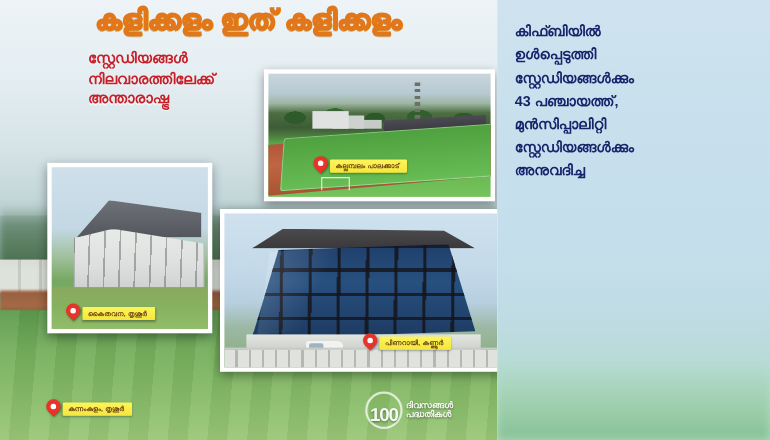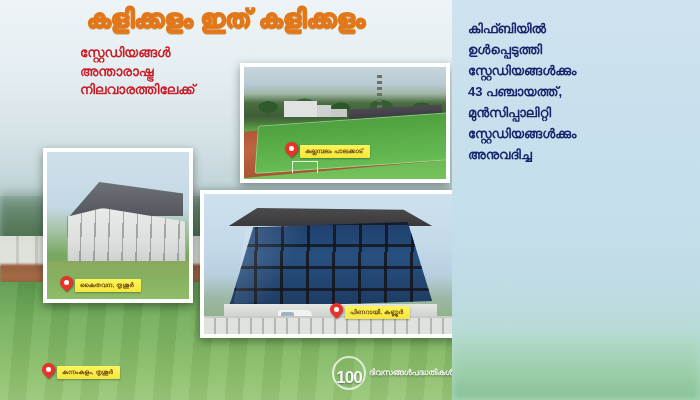--- a/index.html
+++ b/index.html
@@ -236,21 +236,21 @@
   }
   .logo100 .ring {
     position:relative; width:34px; height:34px; border-radius:50%;
     border:2px solid rgba(255,255,255,.78);
     display:flex; align-items:flex-end; justify-content:center;
   }
   .logo100 .num {
     color:#ffffff; font-size:17px; font-weight:bold; letter-spacing:-1px;
     text-shadow:0 1px 2px rgba(0,0,0,.45);
   }
-  .logo100 .lines { display:flex; line-height:1.05; }
+  .logo100 .lines { display:flex; flex-direction:column; line-height:1.05; }
   .logo100 .lines span {
     color:#ffffff; font-size:8px; font-weight:bold; white-space:nowrap;
     text-shadow:0 1px 2px rgba(0,0,0,.5);
   }
 
   
   .right-panel {
     position:absolute; left:452px; top:0; width:248px; height:400px;
     background:linear-gradient(180deg,
       #cfe3ef 0%, #c9e0ed 22%, #c6dfec 46%, #c3dde9 62%,
@@ -280,22 +280,22 @@
     <div class="bg-sky"></div>
     <div class="bg-trees"></div>
     <div class="bg-wall"></div>
     <div class="bg-track"></div>
     <div class="bg-field"></div>
 
     <div class="headline">കളിക്കളം ഇത് കളിക്കളം</div>
 
     <div class="subhead">
       <div>സ്റ്റേഡിയങ്ങൾ</div>
+      <div>നിലവാരത്തിലേക്ക്</div>
       <div>അന്താരാഷ്ട്ര</div>
-      <div>നിലവാരത്തിലേക്ക്</div>
     </div>
 
     <div class="photo" id="photo-stadium">
       <div class="inner">
         <div class="trees"></div>
         <div class="bldg"></div>
         <div class="tower"></div>
         <div class="stand"></div>
         <div class="track"></div>
         <div class="turf"></div>

